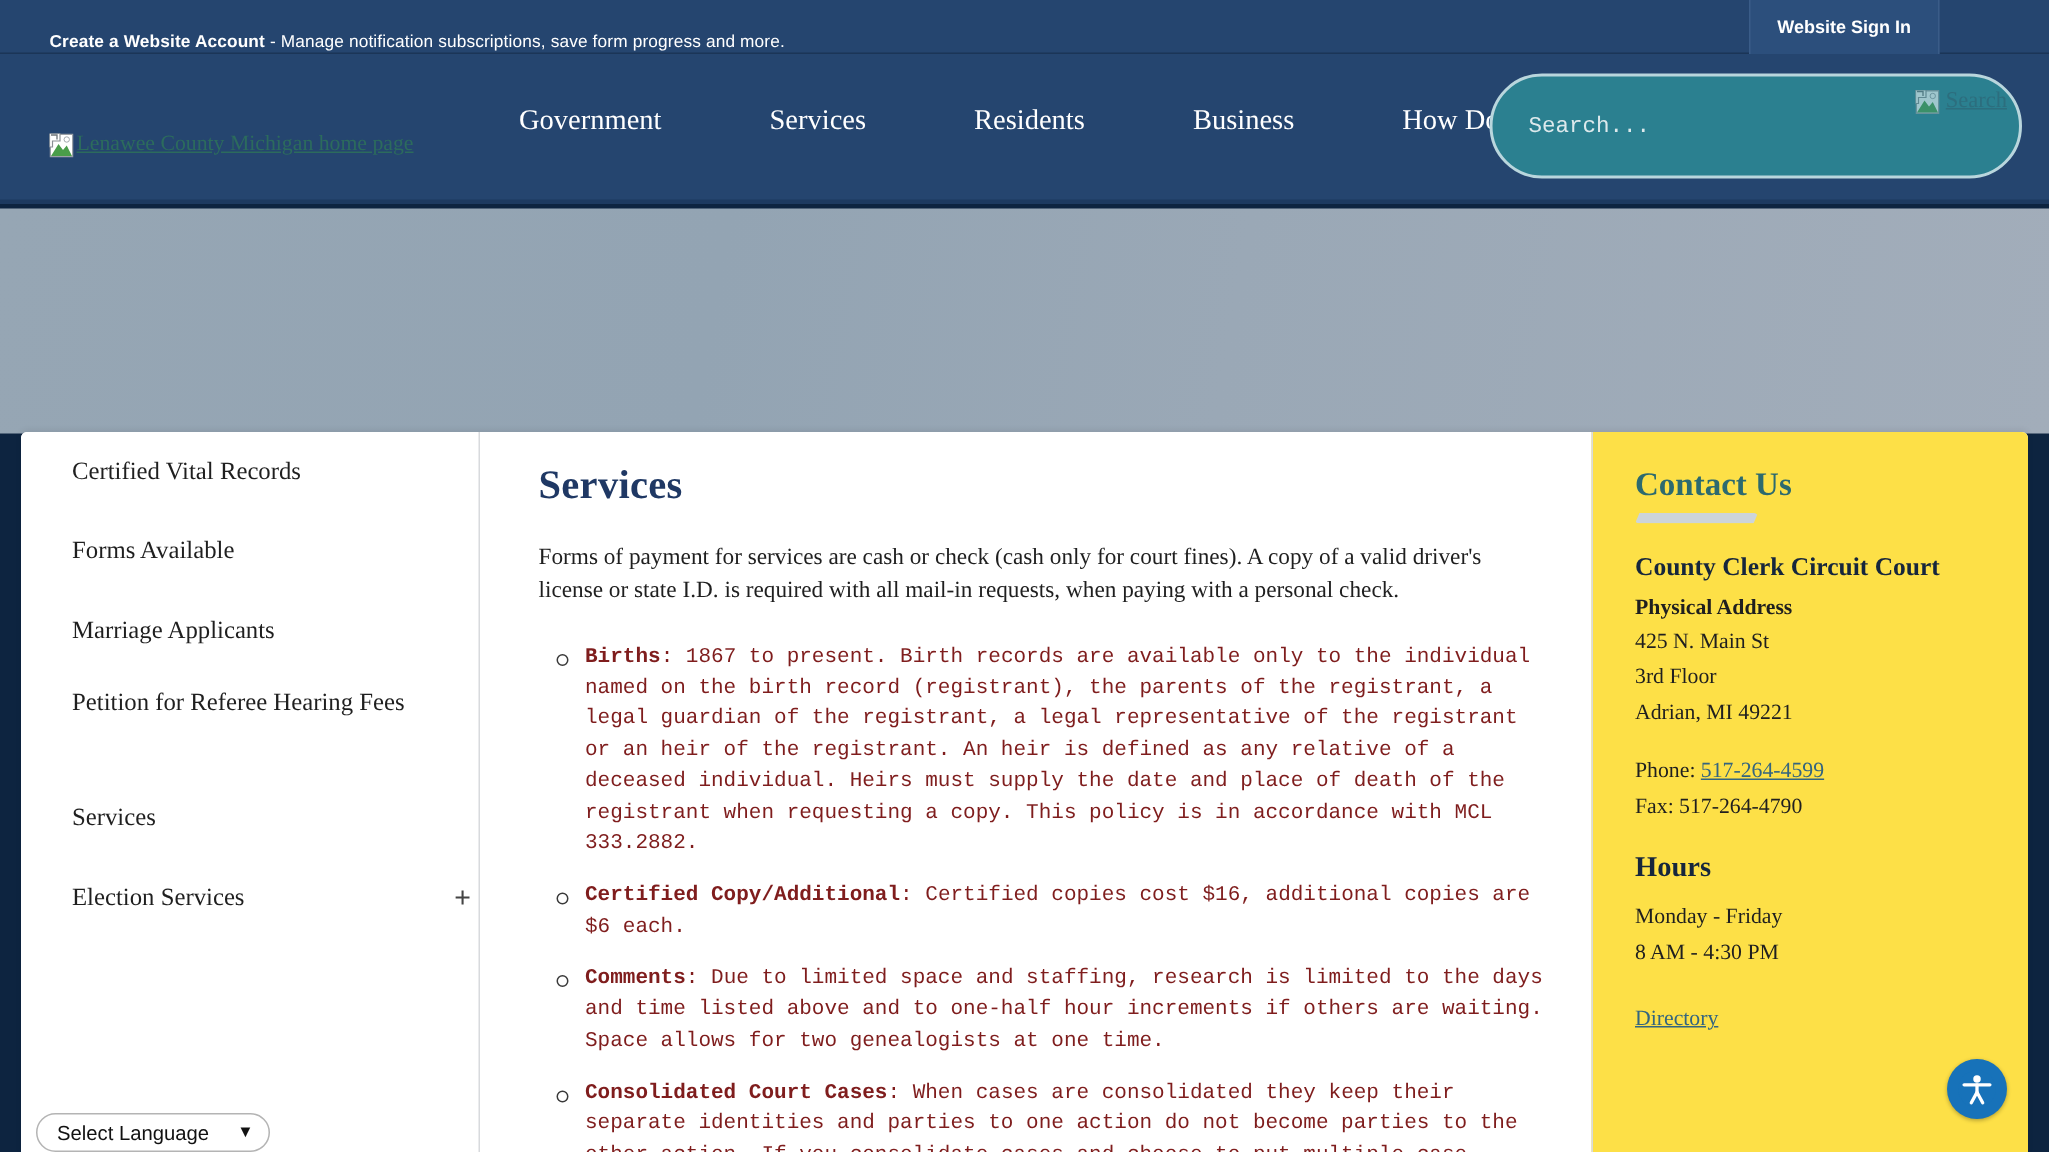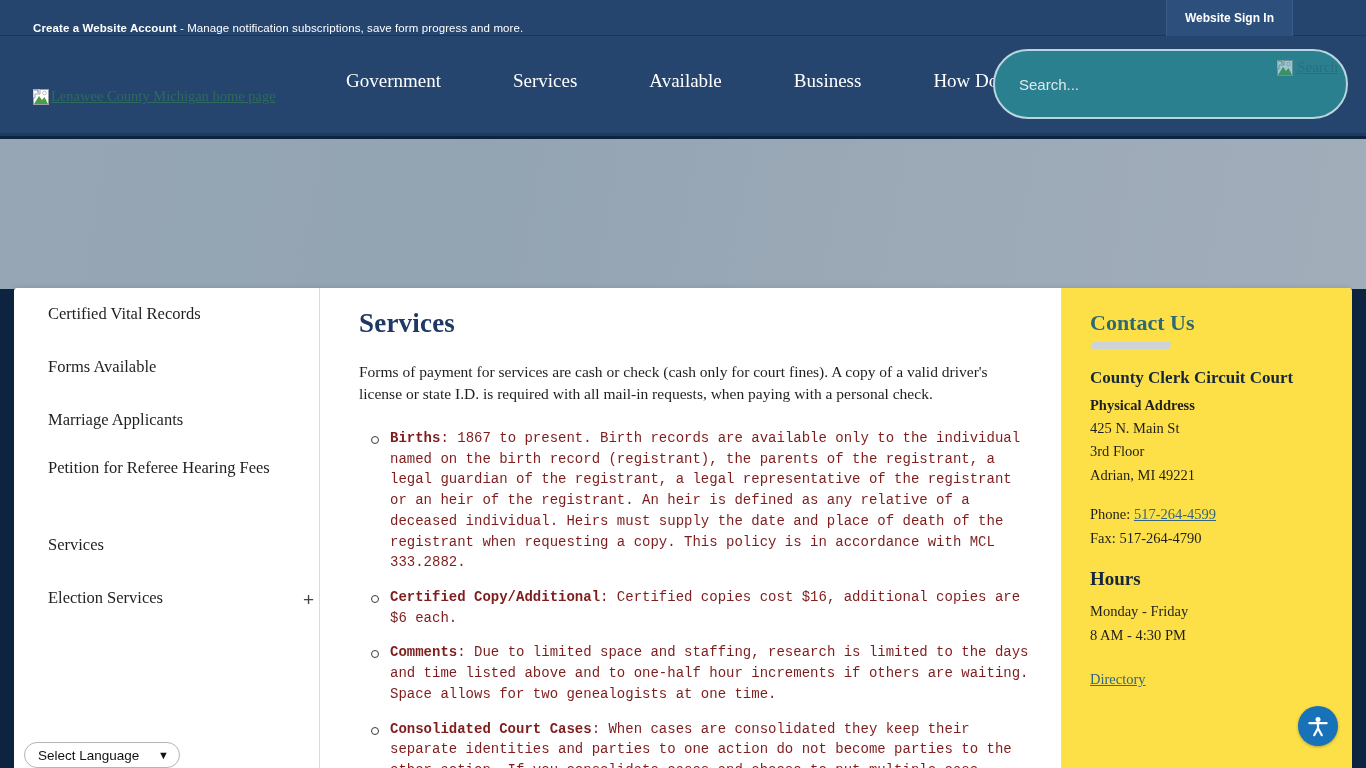--- a/index.html
+++ b/index.html
@@ -110,21 +110,21 @@
     border: 2px solid #b9d6dd;
     border-radius: 36px;
     display: flex; align-items: center;
     overflow: hidden;
   }
   .search-input {
     position: absolute;
     left: 22px; top: 24px;
     background: transparent;
     border: none; outline: none;
-    font-family: Liberation Sans, sans-serif;
+    font-family: Liberation Mono, monospace;
     font-size: 15px;
     color: #000000;
     width: 180px;
   }
   .search-input::placeholder { color: #dde9ec; opacity: 1; }
   .search-btn {
     position: absolute;
     right: 8px; top: 8px;
     display: flex; align-items: center;
     cursor: pointer;
@@ -386,21 +386,21 @@
           <polygon points="0,0 7,0 7,5 2,5 2,9 0,9" fill="#ffffff" stroke="#8a8f94" stroke-width="0.8"></polygon>
           <polyline points="1,1 5,1 5,4" fill="none" stroke="#6f757a" stroke-width="0.9"></polyline>
         </svg>
       </span>
       <span class="logo-alt">Lenawee County Michigan home page</span>
     </a>
 
     <nav class="nav">
       <div class="nav-item">Government</div>
       <div class="nav-item">Services</div>
-      <div class="nav-item">Available</div>
+      <div class="nav-item">Residents</div>
       <div class="nav-item">Business</div>
       <div class="nav-item">How Do I...</div>
     </nav>
 
     <div class="search-wrap">
       <input class="search-input" type="text" placeholder="Search..." style="">
       <div class="search-btn">
         <span class="broken-img">
           <svg width="16" height="16" viewBox="0 0 16 16">
             <rect x="0.5" y="0.5" width="15" height="15" fill="#ffffff" stroke="#9aa0a6"></rect>

